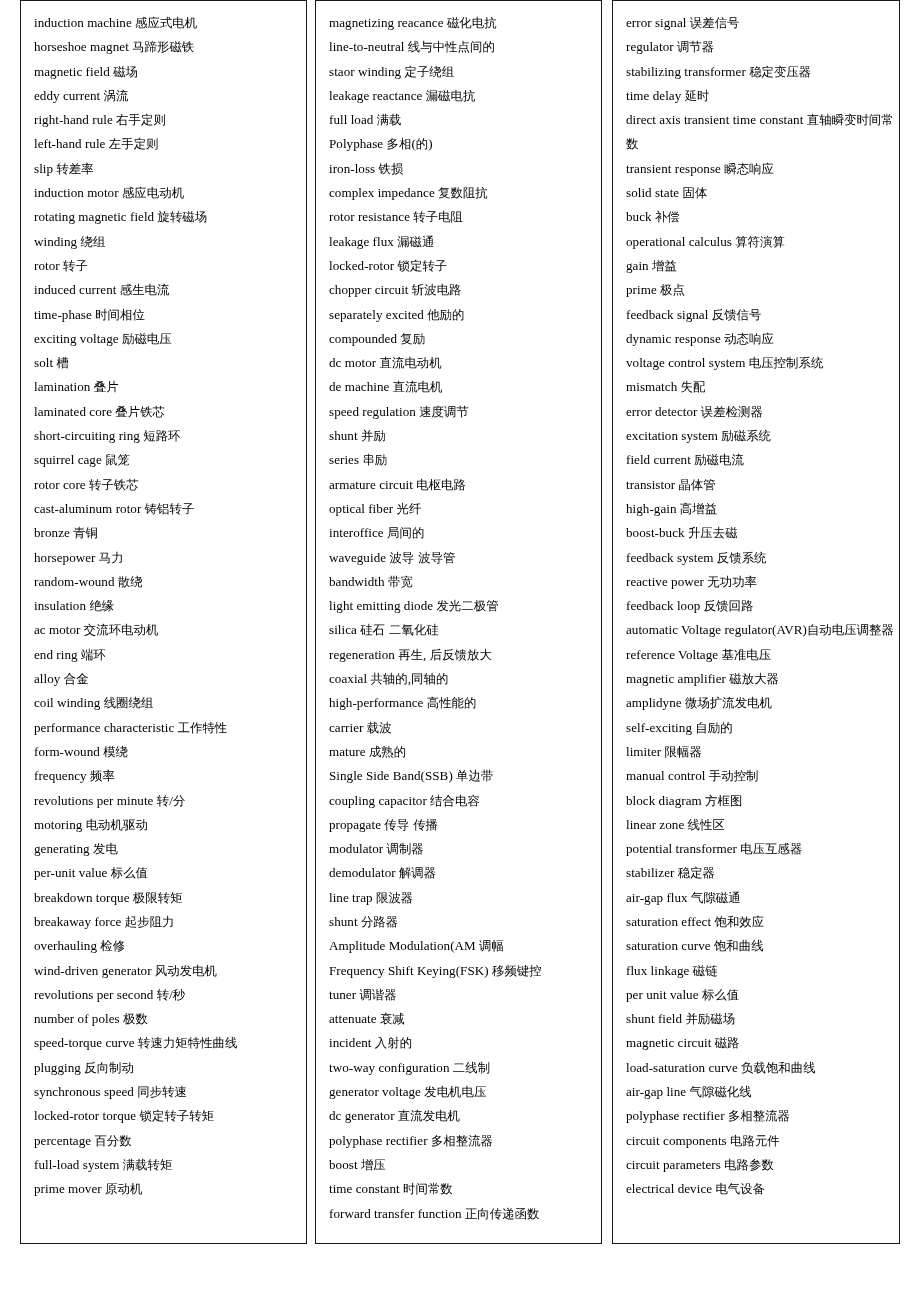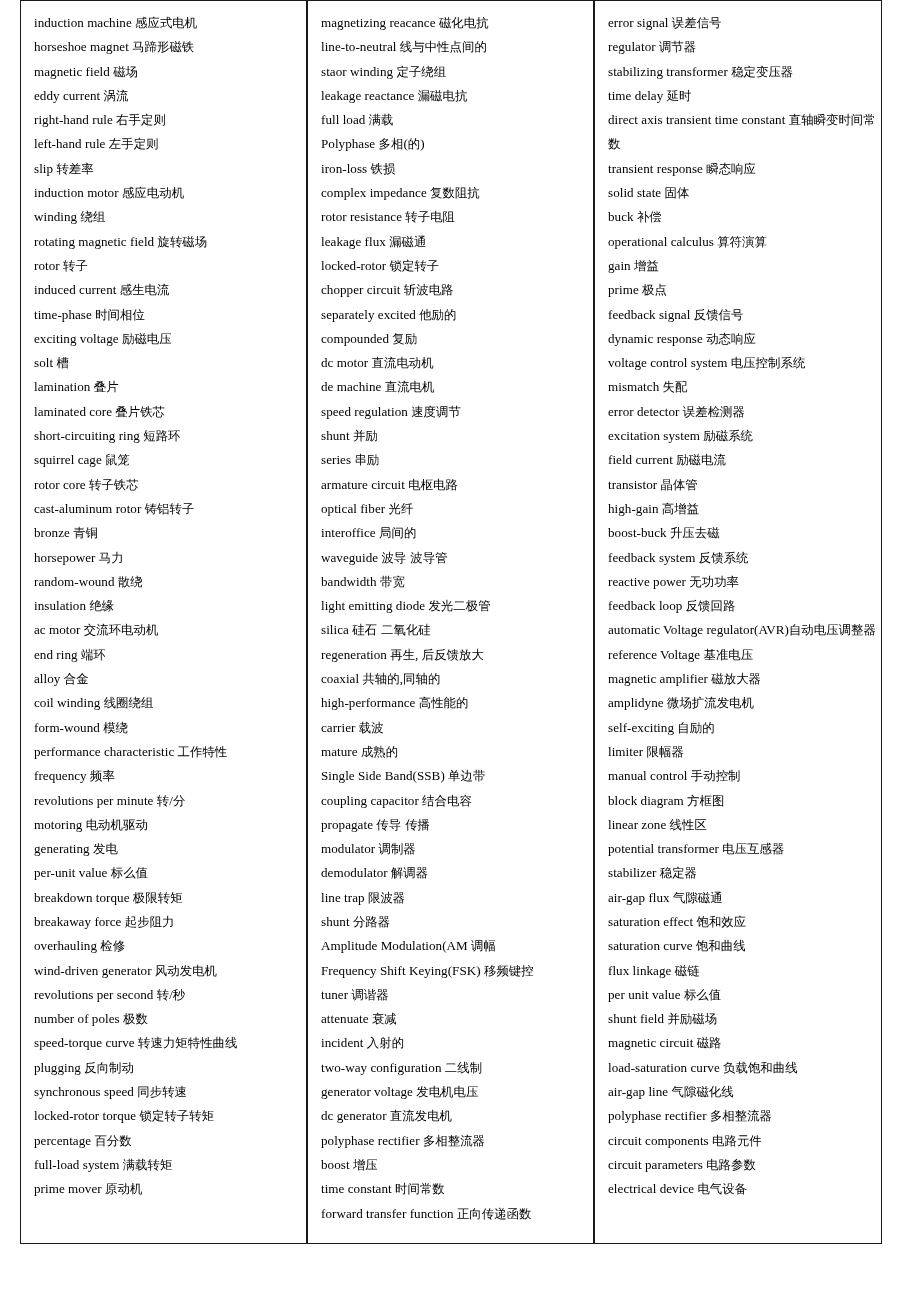--- a/index.html
+++ b/index.html
@@ -33,23 +33,25 @@
     border: 1.4px solid #1a1a1a;
     background: #ffffff;
     padding: 10px 0 8px 0;
     min-height: 1244px;
   }
   .gloss-box.col-1 {
     margin-left: 20px;
     width: 287px;
   }
   .gloss-box.col-2 {
+    margin-left: 8px;
     width: 287px;
   }
   .gloss-box.col-3 {
+    margin-left: 10px;
     width: 288px;
   }
   .entry {
     font-size: 13.1px;
     line-height: 24.3px;
     letter-spacing: 0.04px;
     padding-left: 13px;
     padding-right: 4px;
     white-space: normal;
     word-break: normal;
@@ -66,43 +68,43 @@
   <div class="columns">
     <div class="gloss-box col-1">
         <div class="entry"><span>induction machine  </span><span class="zh">感应式电机</span></div>
         <div class="entry"><span>horseshoe magnet  </span><span class="zh">马蹄形磁铁</span></div>
         <div class="entry"><span>magnetic field  </span><span class="zh">磁场</span></div>
         <div class="entry"><span>eddy current  </span><span class="zh">涡流</span></div>
         <div class="entry"><span>right-hand rule  </span><span class="zh">右手定则</span></div>
         <div class="entry"><span>left-hand rule  </span><span class="zh">左手定则</span></div>
         <div class="entry"><span>slip  </span><span class="zh">转差率</span></div>
         <div class="entry"><span>induction motor  </span><span class="zh">感应电动机</span></div>
+        <div class="entry"><span>rotating magnetic field  </span><span class="zh">旋转磁场</span></div>
         <div class="entry"><span>winding  </span><span class="zh">绕组</span></div>
-        <div class="entry"><span>rotating magnetic field  </span><span class="zh">旋转磁场</span></div>
         <div class="entry"><span>rotor  </span><span class="zh">转子</span></div>
         <div class="entry"><span>induced current  </span><span class="zh">感生电流</span></div>
         <div class="entry"><span>time-phase  </span><span class="zh">时间相位</span></div>
         <div class="entry"><span>exciting voltage  </span><span class="zh">励磁电压</span></div>
         <div class="entry"><span>solt  </span><span class="zh">槽</span></div>
         <div class="entry"><span>lamination  </span><span class="zh">叠片</span></div>
         <div class="entry"><span>laminated core  </span><span class="zh">叠片铁芯</span></div>
         <div class="entry"><span>short-circuiting ring  </span><span class="zh">短路环</span></div>
         <div class="entry"><span>squirrel cage  </span><span class="zh">鼠笼</span></div>
         <div class="entry"><span>rotor core  </span><span class="zh">转子铁芯</span></div>
         <div class="entry"><span>cast-aluminum rotor  </span><span class="zh">铸铝转子</span></div>
         <div class="entry"><span>bronze  </span><span class="zh">青铜</span></div>
         <div class="entry"><span>horsepower  </span><span class="zh">马力</span></div>
         <div class="entry"><span>random-wound  </span><span class="zh">散绕</span></div>
         <div class="entry"><span>insulation  </span><span class="zh">绝缘</span></div>
         <div class="entry"><span>ac motor  </span><span class="zh">交流环电动机</span></div>
         <div class="entry"><span>end ring  </span><span class="zh">端环</span></div>
         <div class="entry"><span>alloy  </span><span class="zh">合金</span></div>
         <div class="entry"><span>coil winding  </span><span class="zh">线圈绕组</span></div>
+        <div class="entry"><span>performance characteristic  </span><span class="zh">工作特性</span></div>
         <div class="entry"><span>form-wound  </span><span class="zh">模绕</span></div>
-        <div class="entry"><span>performance characteristic  </span><span class="zh">工作特性</span></div>
         <div class="entry"><span>frequency  </span><span class="zh">频率</span></div>
         <div class="entry"><span>revolutions per minute  </span><span class="zh">转</span><span>/</span><span class="zh">分</span></div>
         <div class="entry"><span>motoring  </span><span class="zh">电动机驱动</span></div>
         <div class="entry"><span>generating  </span><span class="zh">发电</span></div>
         <div class="entry"><span>per-unit value  </span><span class="zh">标么值</span></div>
         <div class="entry"><span>breakdown torque  </span><span class="zh">极限转矩</span></div>
         <div class="entry"><span>breakaway force  </span><span class="zh">起步阻力</span></div>
         <div class="entry"><span>overhauling  </span><span class="zh">检修</span></div>
         <div class="entry"><span>wind-driven generator  </span><span class="zh">风动发电机</span></div>
         <div class="entry"><span>revolutions per second  </span><span class="zh">转</span><span>/</span><span class="zh">秒</span></div>

